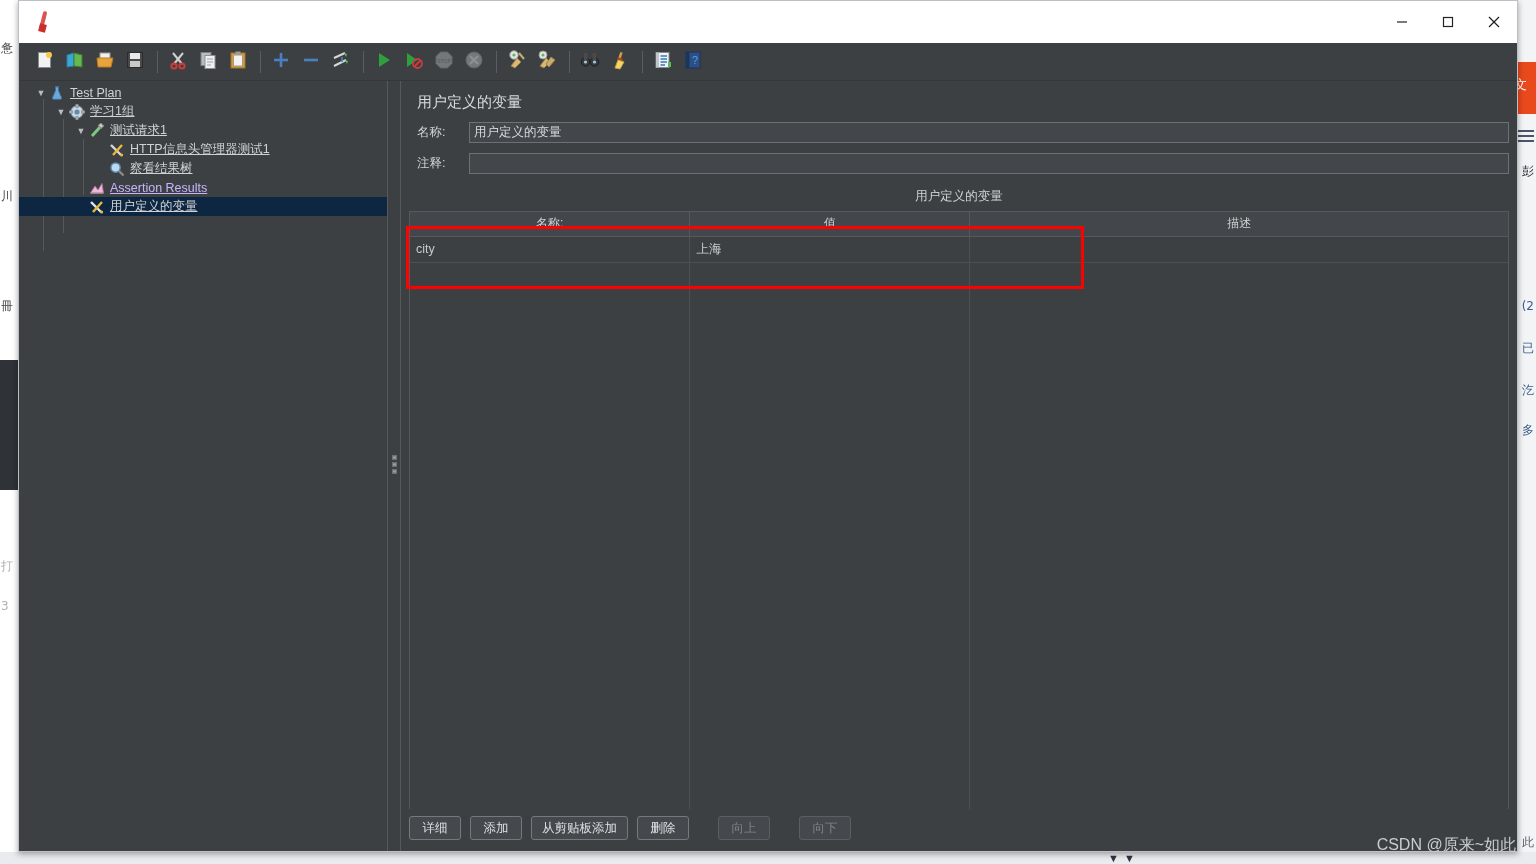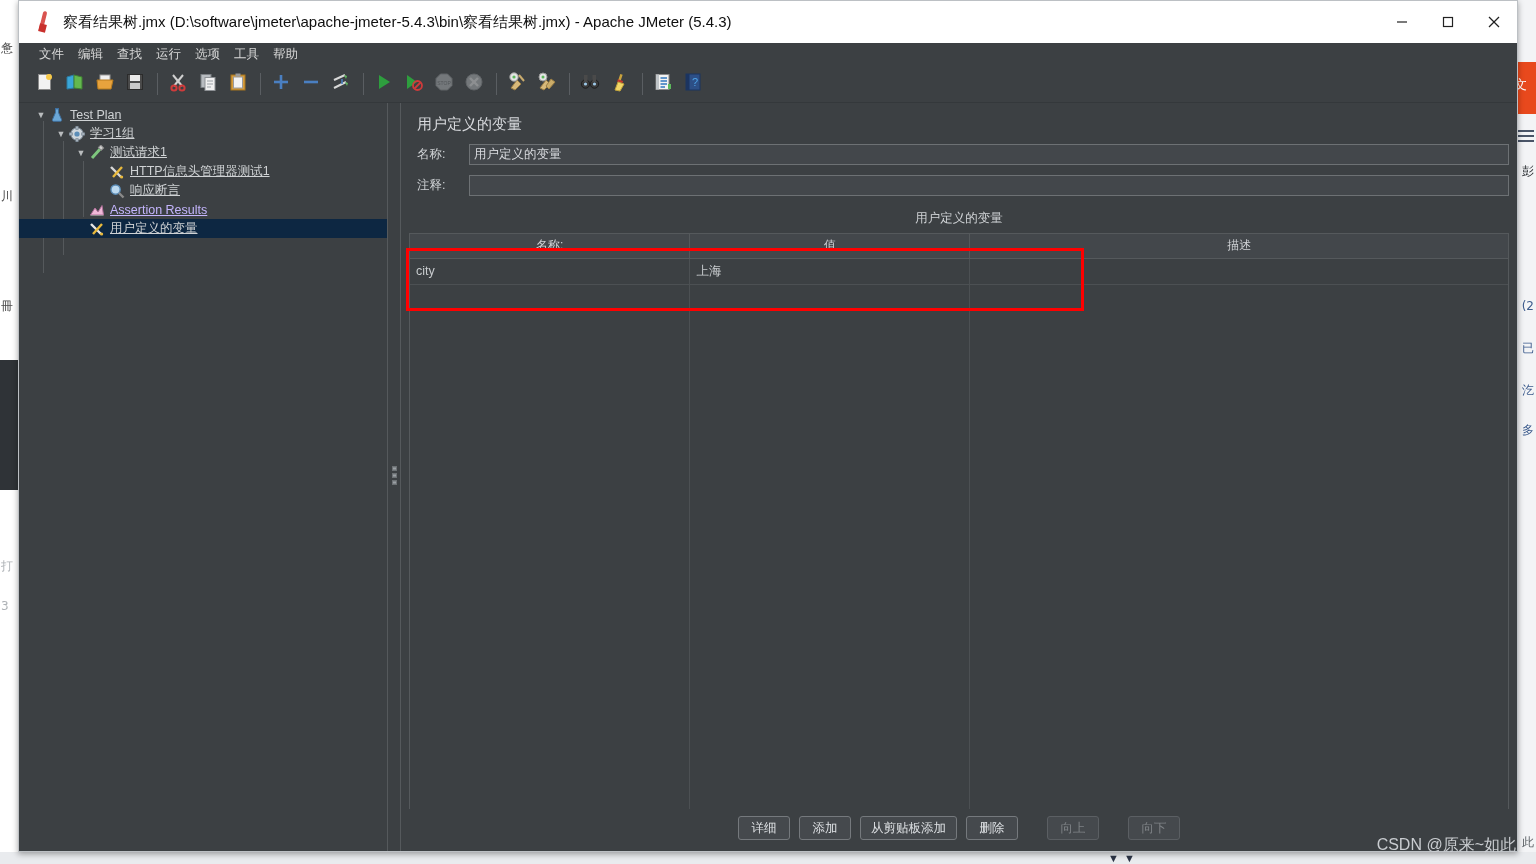--- a/index.html
+++ b/index.html
@@ -213,21 +213,21 @@
 
   
   .annotation {
     position: absolute; border: 3px solid #ff0000; pointer-events: none;
     z-index: 30;
   }
 
   
   .btnbar {
     flex: 0 0 42px; display: flex; align-items: center;
-    justify-content: center; gap: 9px; padding-bottom: 4px;
+    gap: 9px; padding-bottom: 4px;
   }
   .jbtn {
     min-width: 52px; height: 24px; background: #45494d;
     border: 1px solid #75797d; border-radius: 3px;
     color: #dfe2e5; font-size: 12.5px; padding: 0 10px;
     font-family: "Liberation Sans", sans-serif; cursor: default;
   }
   .jbtn.disabled { color: #7e8286; border-color: #5b5f63; margin-left: 20px; }
 
   
@@ -281,50 +281,40 @@
   <div class="tb-chevron" style="left:1124px;">▼</div>
 </div>
 
 <div id="jmeter">
 
   <div class="titlebar">
     <div class="title-icon">
       <div class="feather"></div>
         <div class="feather2"></div>
     </div>
-    <div class="title-text">察看结果树.jmx (D:\software\jmeter\apache-jmeter-5.4.3\bin\察看结果树.jmx) - Apache JMeter (5.4.3)</div>
     <div class="win-controls">
       <div class="win-btn">
         <svg width="12" height="12" viewBox="0 0 12 12">
             <line x1="1" y1="6" x2="11" y2="6" stroke="#222" stroke-width="1.2"></line>
           </svg>
       </div>
       <div class="win-btn">
         <svg width="12" height="12" viewBox="0 0 12 12">
             <rect x="1.5" y="1.5" width="9" height="9" fill="none" stroke="#222" stroke-width="1.2"></rect>
           </svg>
       </div>
       <div class="win-btn">
         <svg width="14" height="14" viewBox="0 0 14 14">
             <line x1="2" y1="2" x2="12" y2="12" stroke="#222" stroke-width="1.3"></line>
             <line x1="12" y1="2" x2="2" y2="12" stroke="#222" stroke-width="1.3"></line>
           </svg>
       </div>
     </div>
   </div>
 
-  <div class="menubar">
-    <div class="menu-item">文件</div>
-    <div class="menu-item">编辑</div>
-    <div class="menu-item">查找</div>
-    <div class="menu-item">运行</div>
-    <div class="menu-item">选项</div>
-    <div class="menu-item">工具</div>
-    <div class="menu-item">帮助</div>
-  </div>
 
   <div class="toolbar">
 
     <div class="tb-btn">
       <span>
         <svg width="20" height="20" viewBox="0 0 20 20">
           <rect x="3.5" y="2.5" width="12" height="15" fill="#f2f2f2" stroke="#8a8a8a"></rect>
           <circle cx="14" cy="5" r="3" fill="#f7c948"></circle>
         </svg>
       </span>
@@ -595,21 +585,21 @@
       </div>
 
       <div class="tree-row">
         <div class="tree-indent" style="width:90px;"></div>
         <div class="tree-icon">
           <svg width="16" height="16" viewBox="0 0 16 16">
             <circle cx="6.6" cy="6.6" r="4.6" fill="#bcd9ef" stroke="#5b8db8" stroke-width="1.4"></circle>
             <line x1="10" y1="10" x2="14.5" y2="14.5" stroke="#8a8a8a" stroke-width="2.4"></line>
           </svg>
         </div>
-        <div class="tree-label">响应断言</div>
+        <div class="tree-label">察看结果树</div>
       </div>
 
 
       <div class="tree-row muted">
         <div class="tree-indent" style="width:70px;"></div>
         <div class="tree-icon">
           <svg width="16" height="16" viewBox="0 0 16 16">
             <path d="M1.5 13 L6 6 L9 10 L13 3.5 L14.5 13 Z" fill="#f0b8d8" stroke="#b0709a"></path>
             <line x1="1.5" y1="13.5" x2="14.5" y2="13.5" stroke="#8a8a8a"></line>
           </svg>

